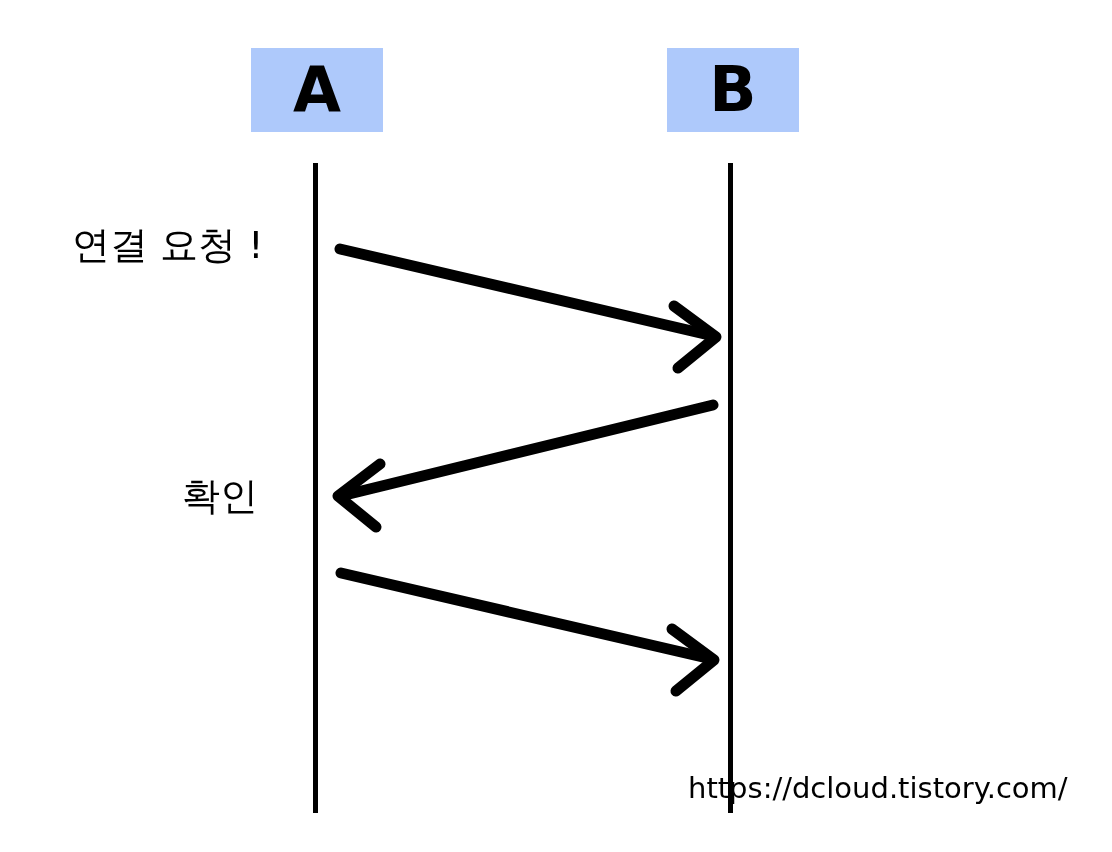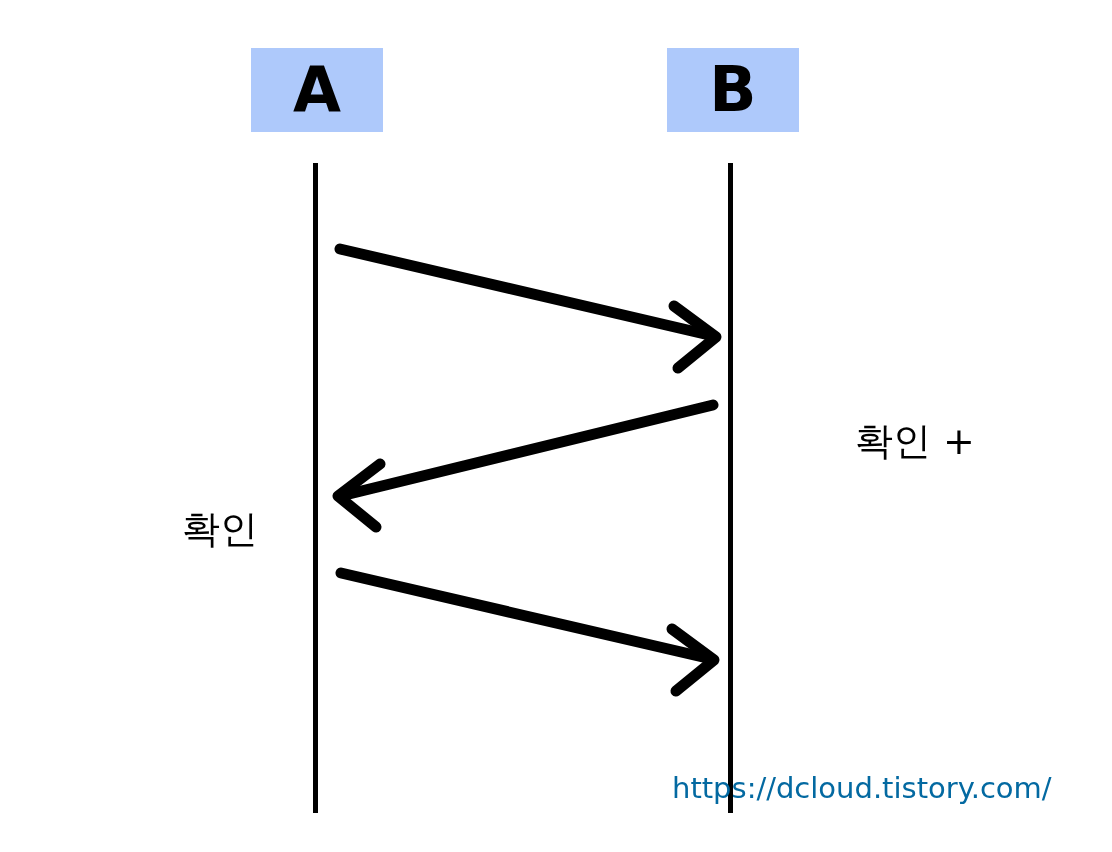--- a/index.html
+++ b/index.html
@@ -46,38 +46,38 @@
     line-height: 46px;
     white-space: pre;
   }
   #label-connect-request { left: 72px; top: 222px; }
   #label-ack-plus-request {
     left: 757px;
     top: 326px;
     text-align: center;
     width: 316px;
   }
-  #label-ack { left: 182px; top: 506px; }
+  #label-ack { left: 182px; top: 476px; font-family: Liberation Mono, monospace; }
 
   #arrows-layer {
     position: absolute;
     left: 0;
     top: 0;
     width: 1112px;
     height: 852px;
     pointer-events: none;
   }
 
   #watermark {
     position: absolute;
-    left: 672px;
+    left: 688px;
     top: 771px;
     font-size: 29px;
     line-height: 34px;
-    color: #0369a1;
+    color: #000000;
     white-space: pre;
   }
 </style>
 </head>
 <body>
 
 <div id="canvas">
 
   <div class="actor-box" id="actor-a-box" style="background:#aec9fb;">
     <span>A</span>
@@ -101,22 +101,22 @@
       <line x1="713" y1="405" x2="345" y2="495" stroke="#000000" stroke-width="11" stroke-linecap="round"></line>
       <polyline points="380,464 338,496 376,527" fill="none" stroke="#000000" stroke-width="11" stroke-linecap="round" stroke-linejoin="round"></polyline>
     </g>
 
     <g>
       <line x1="341" y1="573" x2="707" y2="658" stroke="#000000" stroke-width="11" stroke-linecap="round"></line>
       <polyline points="672,629 714,660 676,691" fill="none" stroke="#000000" stroke-width="11" stroke-linecap="round" stroke-linejoin="round"></polyline>
     </g>
   </svg>
 
+  <div class="msg-label" id="label-connect-request">연결 요청 !</div>
 
   <div class="msg-label" id="label-ack-plus-request">
-    <div>확인 +</div>
   </div>
 
   <div class="msg-label" id="label-ack">확인</div>
 
   <div id="watermark">https://dcloud.tistory.com/</div>
 
 </div>
 
 </body></html>

